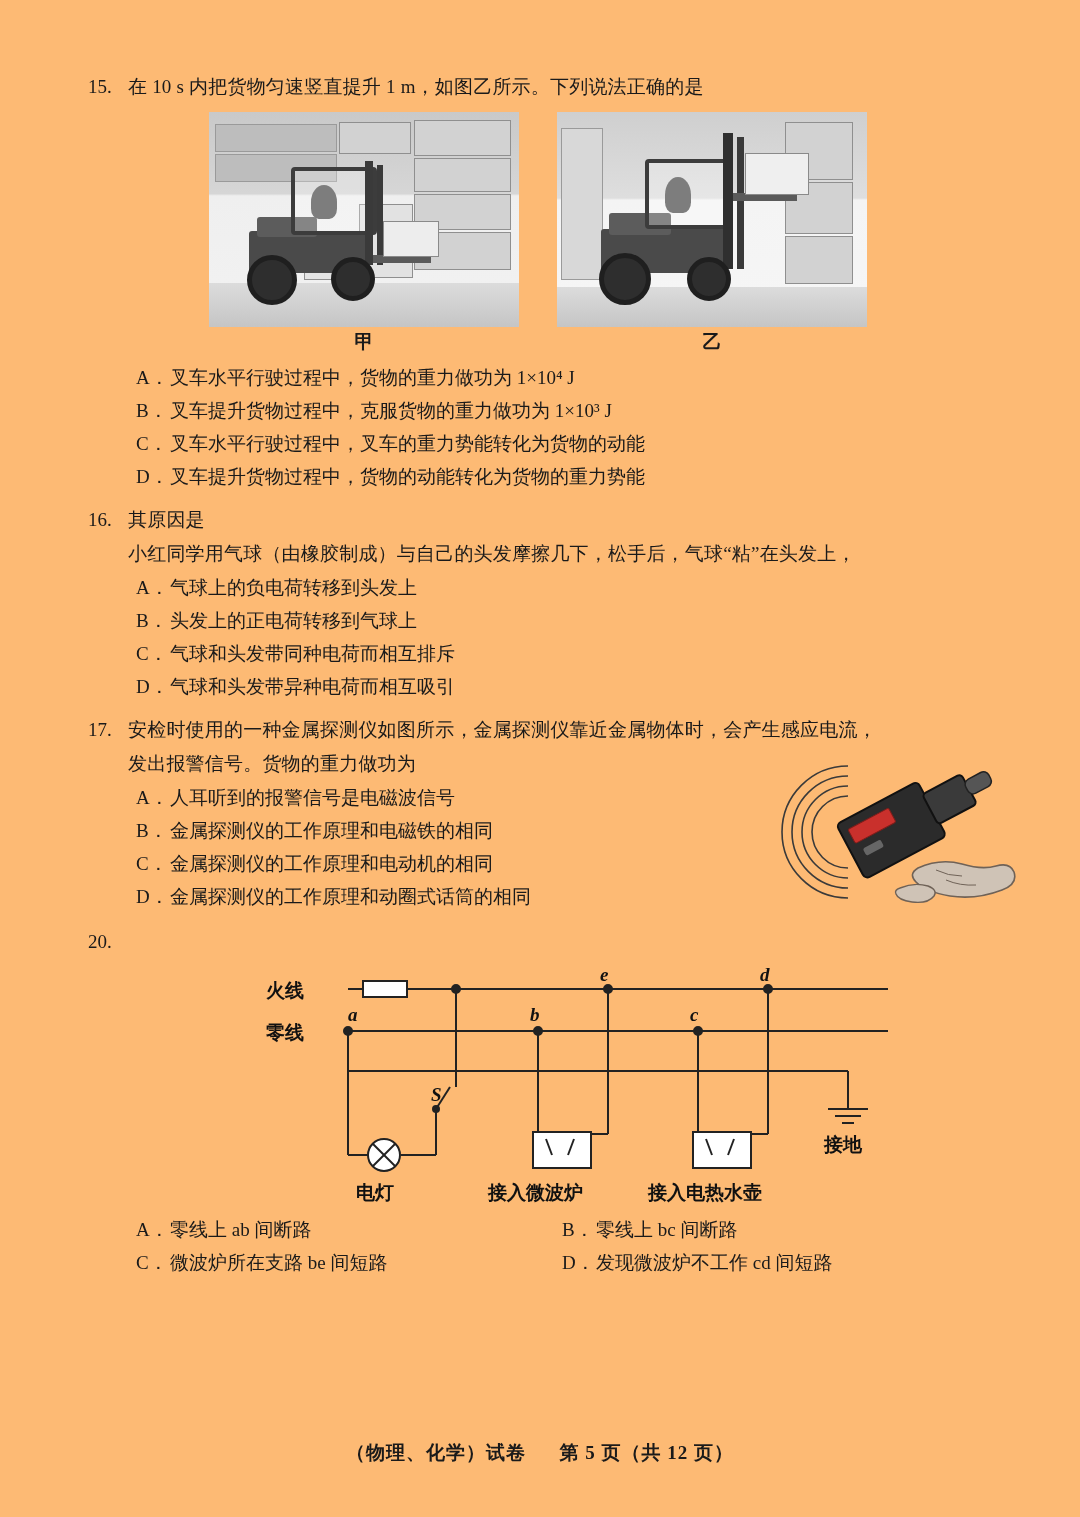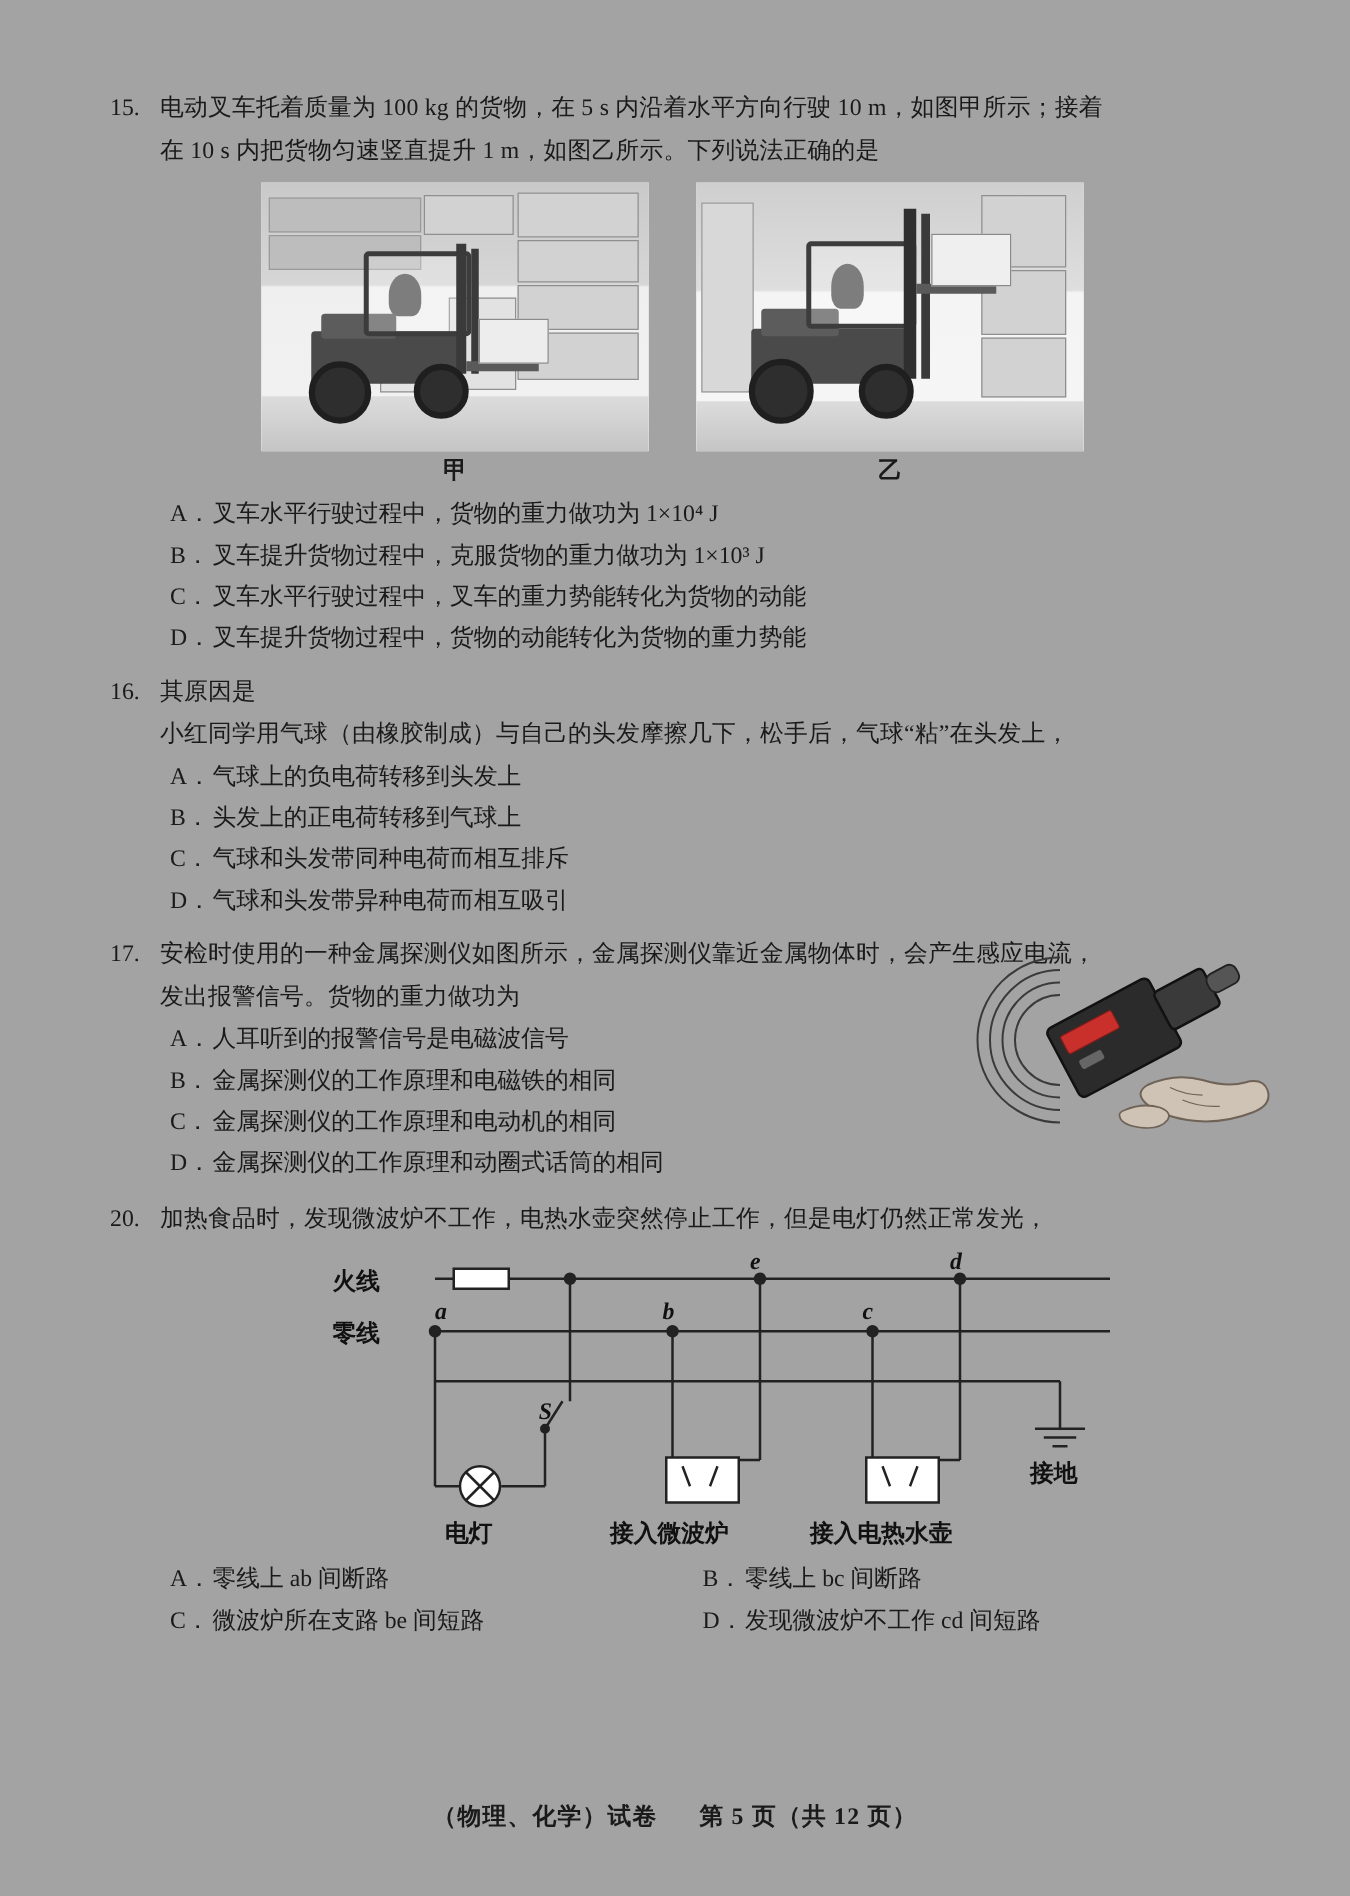--- a/index.html
+++ b/index.html
@@ -13,21 +13,21 @@
     position: relative;
     font-family: "Liberation Serif", "DejaVu Serif", serif;
     color: #1a1a1a;
     overflow: hidden;
   }
   .page {
     position: absolute;
     left: 0; top: 0;
     width: 1080px;
     height: 1517px;
-    background: #a3a3a3;
+    background: #fdba74;
   }
   .content {
     position: absolute;
     left: 88px;
     top: 70px;
     width: 900px;
   }
   .q {
     margin-bottom: 6px;
   }
@@ -198,21 +198,20 @@
 
   <div class="edge-mark" style="top:88px"></div>
   <div class="edge-mark" style="top:838px"></div>
 
   <div class="content">
 
     <div class="q">
       <div class="q-head">
         <div class="q-num">15.</div>
         <div class="q-body">
-          <div class="q-line">电动叉车托着质量为 100 kg 的货物，在 5 s 内沿着水平方向行驶 10 m，如图甲所示；接着</div>
           <div class="q-line">在 10 s 内把货物匀速竖直提升 1 m，如图乙所示。下列说法正确的是</div>
         </div>
       </div>
 
       <div class="fig-forklift">
 
         <div class="photo">
           <div class="bg-stack"></div>
           <div class="shelf" style="left:6px; top:12px; width:120px; height:26px;"></div>
           <div class="shelf" style="left:6px; top:42px; width:120px; height:26px;"></div>
@@ -337,21 +336,20 @@
           <div class="opt-label">D．</div>
           <div class="opt-text">金属探测仪的工作原理和动圈式话筒的相同</div>
         </div>
       </div>
     </div>
 
     <div class="q" style="margin-top:12px">
       <div class="q-head">
         <div class="q-num">20.</div>
         <div class="q-body">
-          <div class="q-line">加热食品时，发现微波炉不工作，电热水壶突然停止工作，但是电灯仍然正常发光，</div>
         </div>
       </div>
 
       <div class="circuit">
         <svg width="700" height="250" viewBox="0 0 700 250" xmlns="http://www.w3.org/2000/svg">
           <g stroke="#222" stroke-width="2" fill="none">
 
             <line x1="160" y1="30" x2="700" y2="30"></line>
             <rect x="175" y="22" width="44" height="16" fill="#fff"></rect>
 

